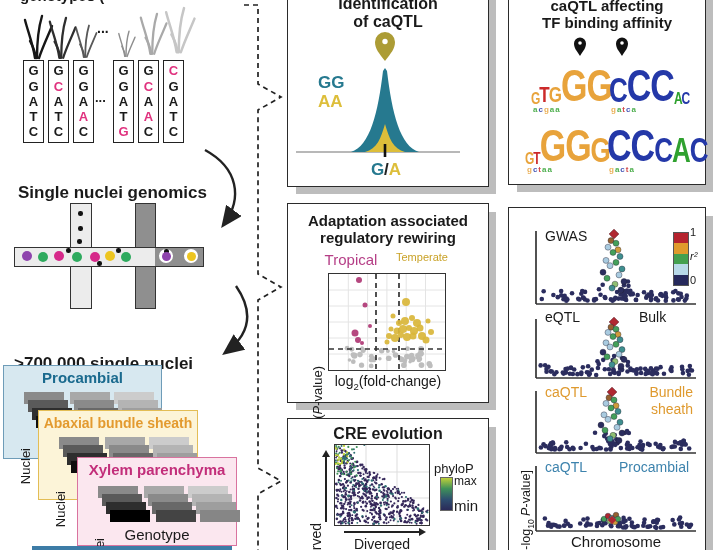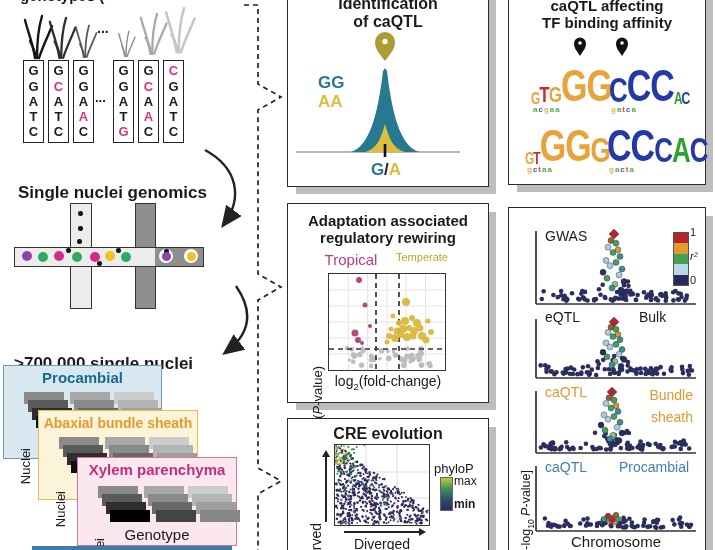--- a/index.html
+++ b/index.html
@@ -1057,21 +1057,21 @@
     </div>
     <div class="abs" style="left:37px;top:37px;width:2px;height:66px;background:#222;"></div>
     <div class="axis-arrow-up" style="left:34px;top:31px;"></div>
     <div class="vlabel" style="left:20px;top:104px;font-size:14px;">Conserved</div>
     <div class="abs" style="left:56px;top:112px;width:76px;height:2px;background:#222;"></div>
     <div class="axis-arrow-right" style="left:131px;top:109px;"></div>
     <div class="abs" style="left:48px;top:117px;width:92px;text-align:center;font-size:14px;">Diverged</div>
     <div class="abs" style="left:146px;top:42px;font-size:13px;">phyloP</div>
     <div id="phylop-bar" class="abs" style="left: 152px; top: 58px; width: 11px; height: 32px; border: 1px solid rgb(102, 102, 102); background: linear-gradient(rgb(190, 207, 58), rgb(63, 145, 89), rgb(46, 79, 112), rgb(43, 42, 88));"></div>
     <div class="abs" style="left:166px;top:55px;font-size:12px;">max</div>
-    <div class="abs" style="left:166px;top:78px;font-size:12px;font-weight:bold;">min</div>
+    <div class="abs" style="left:166px;top:78px;font-size:15px;">min</div>
   </div>
 
   <div class="shadow" style="left:517px;top:-7px;width:196px;height:199px;"></div>
   <div class="panel" id="panel-ra" style="left:508px;top:-16px;width:196px;height:199px;">
     <div class="ptitle" style="top:12px;font-size:15px;">caQTL affecting</div>
     <div class="ptitle" style="top:29px;font-size:15px;">TF binding affinity</div>
     <svg class="abs" style="left:64px;top:52px;" width="14" height="20" viewBox="0 0 14 20">
       <path d="M7 19 C 3.5 13.5, 1 11, 1 6.5 A 6 6 0 1 1 13 6.5 C 13 11, 10.5 13.5, 7 19 Z" fill="#111111"></path>
       <circle cx="7" cy="6" r="1.8" fill="#fff"></circle>
     </svg>
@@ -1561,21 +1561,21 @@
         <circle cx="107" cy="307" r="2.8" fill="#96612f" stroke="#223" stroke-width="0.4"></circle>
         <circle cx="101" cy="313" r="2.8" fill="#8fbf72" stroke="#223" stroke-width="0.4"></circle>
         <circle cx="106" cy="314" r="2.8" fill="#cf9b3a" stroke="#223" stroke-width="0.4"></circle>
         <circle cx="109" cy="311" r="2.8" fill="#44a05a" stroke="#223" stroke-width="0.4"></circle>
         <rect x="100" y="309" width="6" height="6" fill="#b02831" transform="rotate(45 103 312)"></rect>
       </svg>
     <div class="abs" style="left:36px;top:20px;font-size:14px;">GWAS</div>
     <div class="abs" style="left:36px;top:101px;font-size:14px;">eQTL</div>
     <div class="abs" style="left:130px;top:101px;font-size:14px;">Bulk</div>
     <div class="abs" style="left:36px;top:176px;font-size:14px;color:#df9a2f;">caQTL</div>
-    <div class="abs" style="left:118px;top:176px;width:66px;text-align:right;font-size:14px;line-height:22px;color:#df9a2f;">Bundle sheath</div>
+    <div class="abs" style="left:118px;top:176px;width:66px;text-align:right;font-size:14px;line-height:17px;color:#df9a2f;">Bundle sheath</div>
     <div class="abs" style="left:36px;top:251px;font-size:14px;color:#3d83ad;">caQTL</div>
     <div class="abs" style="left:110px;top:251px;font-size:14px;color:#3d83ad;">Procambial</div>
     <div class="abs" style="left:40px;top:325px;width:134px;text-align:center;font-size:15px;">Chromosome</div>
     <div id="r2-colorbar" class="abs" style="left:164px;top:24px;width:14px;height:52px;border:1px solid #555;display:flex;flex-direction:column;">
         <div class="cbar-seg" style="background: rgb(181, 35, 46);"></div>
         <div class="cbar-seg" style="background: rgb(224, 155, 45);"></div>
         <div class="cbar-seg" style="background: rgb(68, 160, 79);"></div>
         <div class="cbar-seg" style="background: rgb(184, 217, 232);"></div>
         <div class="cbar-seg" style="background: rgb(38, 41, 92);"></div>
       </div>

